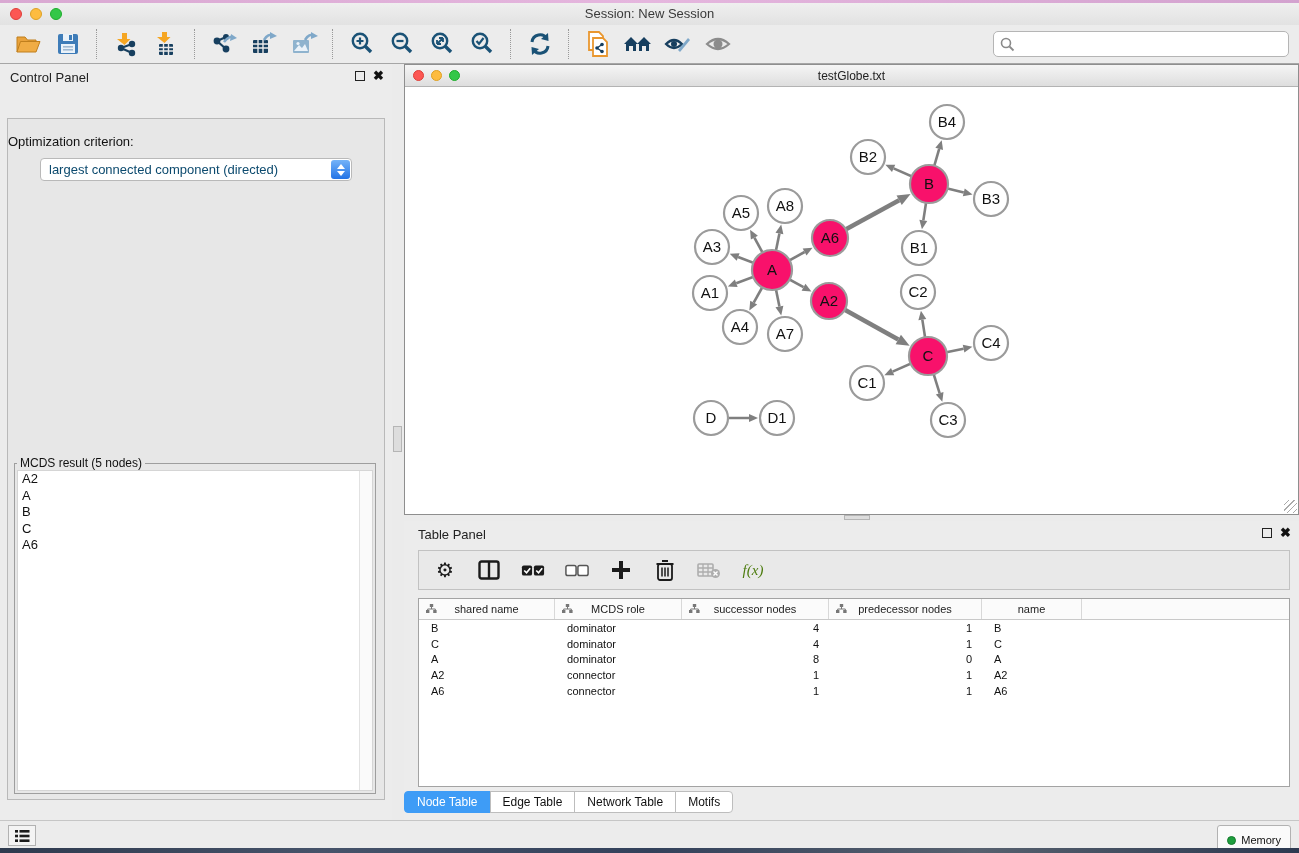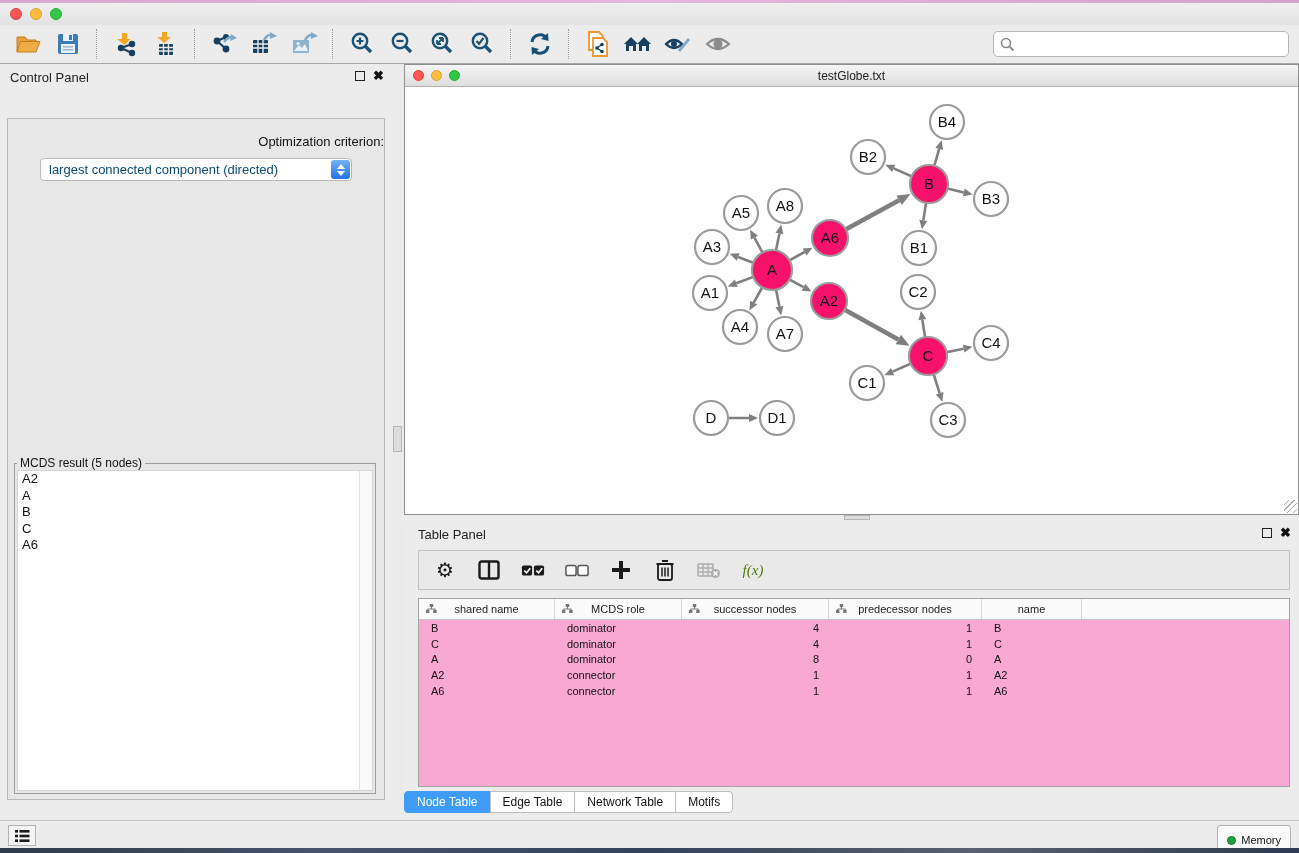--- a/index.html
+++ b/index.html
@@ -42,21 +42,21 @@
   .float-box { width:10px; height:10px; border:1.5px solid #222; display:inline-block; }
   .close-x { font-size:13px; font-weight:bold; color:#111; line-height:11px; }
   .seg-tabs { display:flex; justify-content:center; position:relative; z-index:3; margin-top:5px; }
   .seg-tab { background:#fff; border:1px solid #BDBDBD; padding:4px 14px; font-size:13px;
     color:#111; margin-left:-1px; cursor:default; }
   .seg-tab:first-child { border-radius:4px 0 0 4px; margin-left:0; }
   .seg-tab:last-child { border-radius:0 4px 4px 0; }
   .seg-tab.active { background:#3E9CF6; border-color:#3E9CF6; color:#fff; }
   .cp-box { position:absolute; left:7px; right:7px; top:54px; bottom:20px;
     background:#E7E7E7; border:1px solid #B9B9B9; }
-  .opt-label { text-align:right; margin-top:15px; font-size:13px; color:#111; }
+  .opt-label { text-align:left; margin-top:15px; font-size:13px; color:#111; }
   .dropdown { margin:9px auto 0; width:312px; height:23px; background:#fff;
     border:1px solid #B9B9B9; border-radius:4px; position:relative;
     font-size:13px; color:#0c4a6e; display:flex; align-items:center; padding-left:8px; }
   .dd-stepper { position:absolute; right:1px; top:1px; width:19px; height:19px; border-radius:3px;
     background:linear-gradient(#74B3F8,#2273E6); display:flex; flex-direction:column;
     align-items:center; justify-content:center; gap:2px; }
   .tri-up { width:0; height:0; border-left:4px solid transparent; border-right:4px solid transparent;
     border-bottom:5px solid #fff; }
   .tri-down { width:0; height:0; border-left:4px solid transparent; border-right:4px solid transparent;
     border-top:5px solid #fff; }
@@ -91,21 +91,21 @@
     border:1px solid #B5B5B5; }
   
   .table-panel { position:absolute; left:404px; top:457px; width:895px; height:299px; background:#ECECEC; }
   .table-panel .panel-title { left:14px; }
   .tp-toolbar { position:absolute; left:14px; right:9px; top:29px; height:40px;
     background:#E9E9E9; border:1px solid #C2C2C2; display:flex; align-items:center;
     padding-left:14px; gap:20px; }
   .tpi { width:24px; height:24px; display:flex; align-items:center; justify-content:center; }
   .gear-glyph { font-size:20px; color:#1b1b1b; line-height:20px; }
   .fx { font-family:"Liberation Serif", serif; font-style:italic; font-size:15px; color:#4d7c0f; }
-  .tp-table { position:absolute; left:14px; right:9px; top:77px; bottom:33px; background:#f9a8d4;
+  .tp-table { position:absolute; left:14px; right:9px; top:77px; bottom:33px; background:#ffffff;
     border:1px solid #A3A3A3; overflow:hidden; }
   .thead { display:flex; height:21px; background:#FBFBFB; border-bottom:1px solid #C9C9C9; }
   .th { position:relative; display:flex; align-items:center; justify-content:center;
     font-size:11px; color:#222; border-right:1px solid #D8D8D8; flex:0 0 auto; }
   .th .tree-ic { position:absolute; left:7px; top:5px; }
   .trow { display:flex; height:15.8px; align-items:center; }
   .td { font-size:11px; color:#111; flex:0 0 auto; padding:0 10px; white-space:nowrap; }
   .td.right { text-align:right; }
   .td.left { text-align:left; padding-left:12px; }
   .tp-tabs { position:absolute; left:0; right:0; bottom:7px; display:flex; }
@@ -126,20 +126,21 @@
 <body>
 
 <div class="desk-top"></div>
 
 <div class="titlebar">
   <div class="lights">
     <span class="light red"></span>
     <span class="light yellow"></span>
     <span class="light green"></span>
   </div>
+  <div class="title">Session: New Session</div>
 </div>
 
 <div class="toolbar">
   <span class="tbi">
     <svg width="27" height="24" viewBox="0 0 27 24">
       <path d="M2 20 L2 5 L10 5 L12.5 8 L21 8 L21 10" fill="#E9A23B" stroke="#C07F1D" stroke-width="1"></path>
       <path d="M2 20 L5.5 9.5 L25 9.5 L21 20 Z" fill="#F0AC44" stroke="#C07F1D" stroke-width="1"></path>
     </svg>
   </span>
   <span class="tbi">

